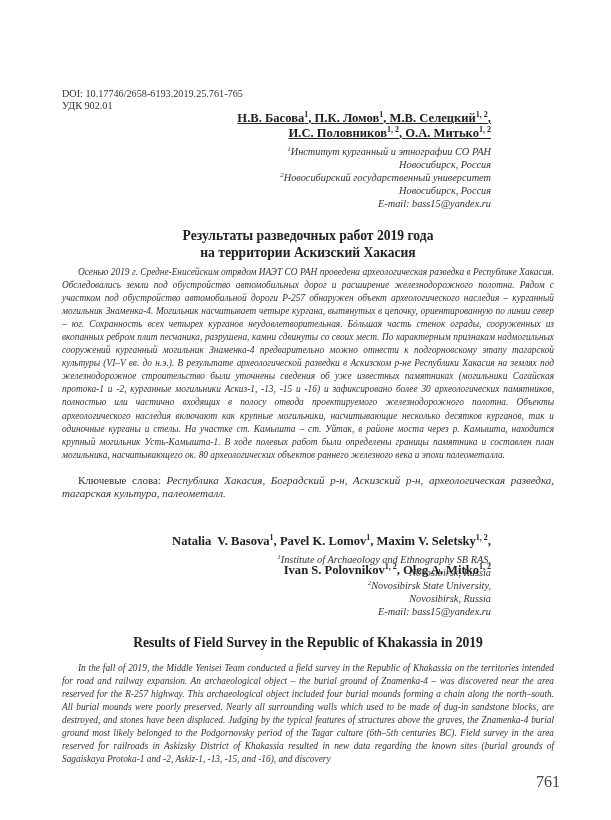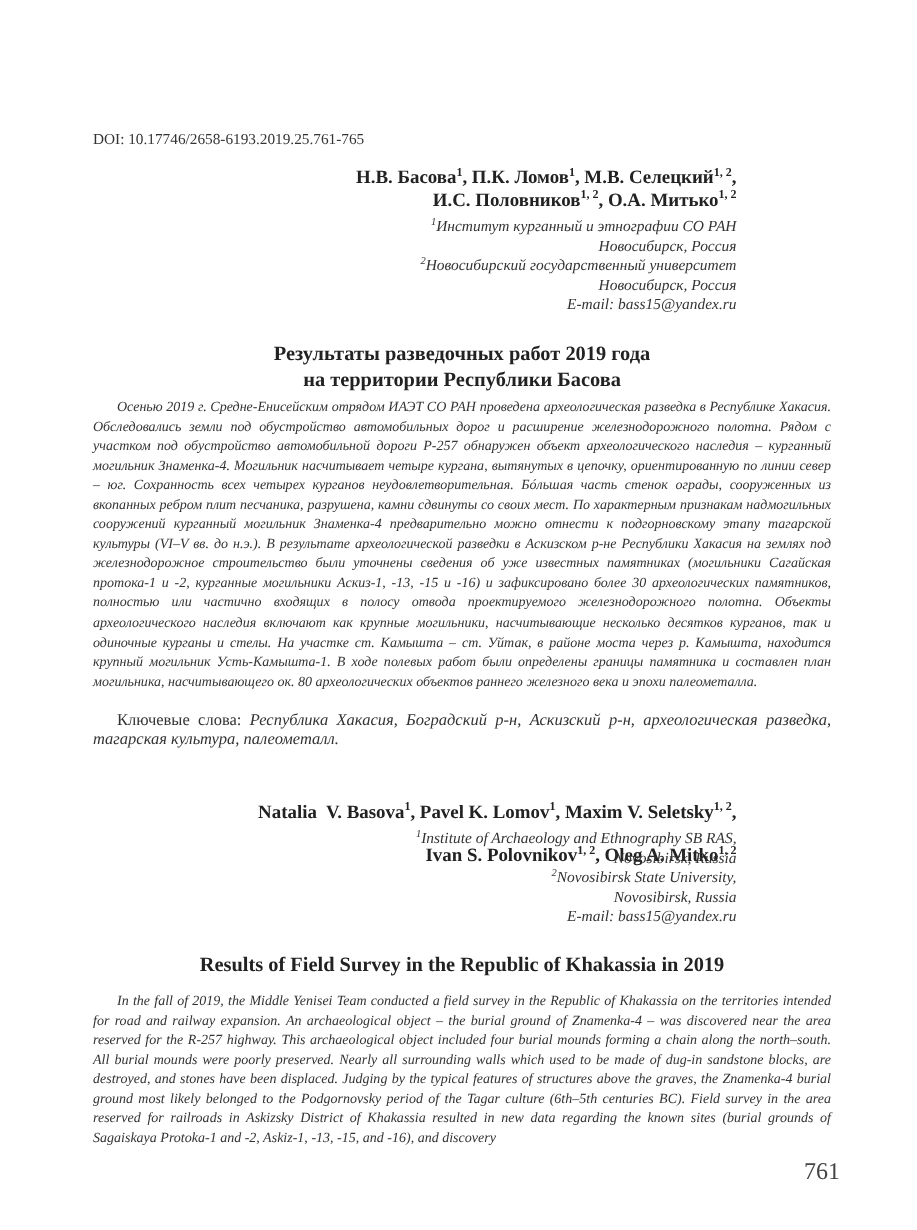--- a/index.html
+++ b/index.html
@@ -18,42 +18,43 @@
   .keywords .kw-text { font-style: italic; }
   .pagenum { position: absolute; left: 536px; top: 773px; font-size: 16px; color: #444; }
 </style>
 </head>
 <body>
 
 <div class="page serif">
 
   <div class="meta">
     <div>DOI: 10.17746/2658-6193.2019.25.761-765</div>
+    <div>УДК 902.01</div>
   </div>
 
-  <div class="authors" style="top:111px;">
+  <div class="authors" style="top:111px;text-decoration:underline;">
     <div>
       <span>Н.В. Басова</span><sup>1</sup><span>, </span><span>П.К. Ломов</span><sup>1</sup><span>, </span><span>М.В. Селецкий</span><sup>1, 2</sup><span>,</span>
     </div>
     <div>
       <span>И.С. Половников</span><sup>1, 2</sup><span>, </span><span>О.А. Митько</span><sup>1, 2</sup>
     </div>
   </div>
 
   <div class="affil" style="top:145px;">
     <div><sup>1</sup><span>Институт курганный и этнографии СО РАН</span></div>
     <div><span>Новосибирск, Россия</span></div>
     <div><sup>2</sup><span>Новосибирский государственный университет</span></div>
     <div><span>Новосибирск, Россия</span></div>
     <div><span>E-mail: bass15@yandex.ru</span></div>
   </div>
 
   <div class="title" style="top:227px;">
     <div>Результаты разведочных работ 2019 года</div>
-    <div>на территории Республики Басова</div>
+    <div>на территории Аскизский Хакасия</div>
   </div>
 
   <div class="abstract" style="top:266px;">Осенью 2019 г. Средне-Енисейским отрядом ИАЭТ СО РАН проведена археологическая разведка в Республике Хакасия. Обследовались земли под обустройство автомобильных дорог и расширение железнодорожного по­лотна. Рядом с участком под обустройство автомобильной дороги Р-257 обнаружен объект археологического наследия – курганный могильник Знаменка-4. Могильник насчитывает четыре кургана, вытянутых в цепочку, ориентированную по линии север – юг. Сохранность всех четырех курганов неудовлетворительная. Бóльшая часть стенок ограды, сооруженных из вкопанных ребром плит песчаника, разрушена, камни сдвинуты со своих мест. По характерным признакам надмогильных сооружений курганный могильник Знаменка-4 предварительно можно отнести к подгорновскому этапу тагарской культуры (VI–V вв. до н.э.). В результате археологической разведки в Аскизском р-не Республики Хакасия на землях под железнодорожное строительство были уточнены сведения об уже известных памятниках (могильники Сагайская протока-1 и -2, курганные могильники Аскиз-1, -13, -15 и -16) и зафиксировано более 30 археологических памятников, полностью или частично входящих в полосу отвода проектируемого железнодорожного полотна. Объекты археологического наследия включают как крупные могильники, насчитывающие несколько десятков курганов, так и одиночные курганы и стелы. На участке ст. Камышта – ст. Уйтак, в районе моста через р. Камышта, находится крупный могильник Усть-Камышта-1. В ходе полевых работ были определены границы памятника и составлен план могильника, насчитывающего ок. 80 археологических объектов раннего железного века и эпохи палеометалла.</div>
 
   <div class="keywords" style="top:474px;">
     <span class="kw-label">Ключевые слова: </span><span class="kw-text">Республика Хакасия, Боградский р-н, Аскизский р-н, археологическая разведка, тагарская культура, палеометалл.</span>
   </div>
 
   <div class="authors" style="top:519px;">
     <div style="white-space:pre;">

